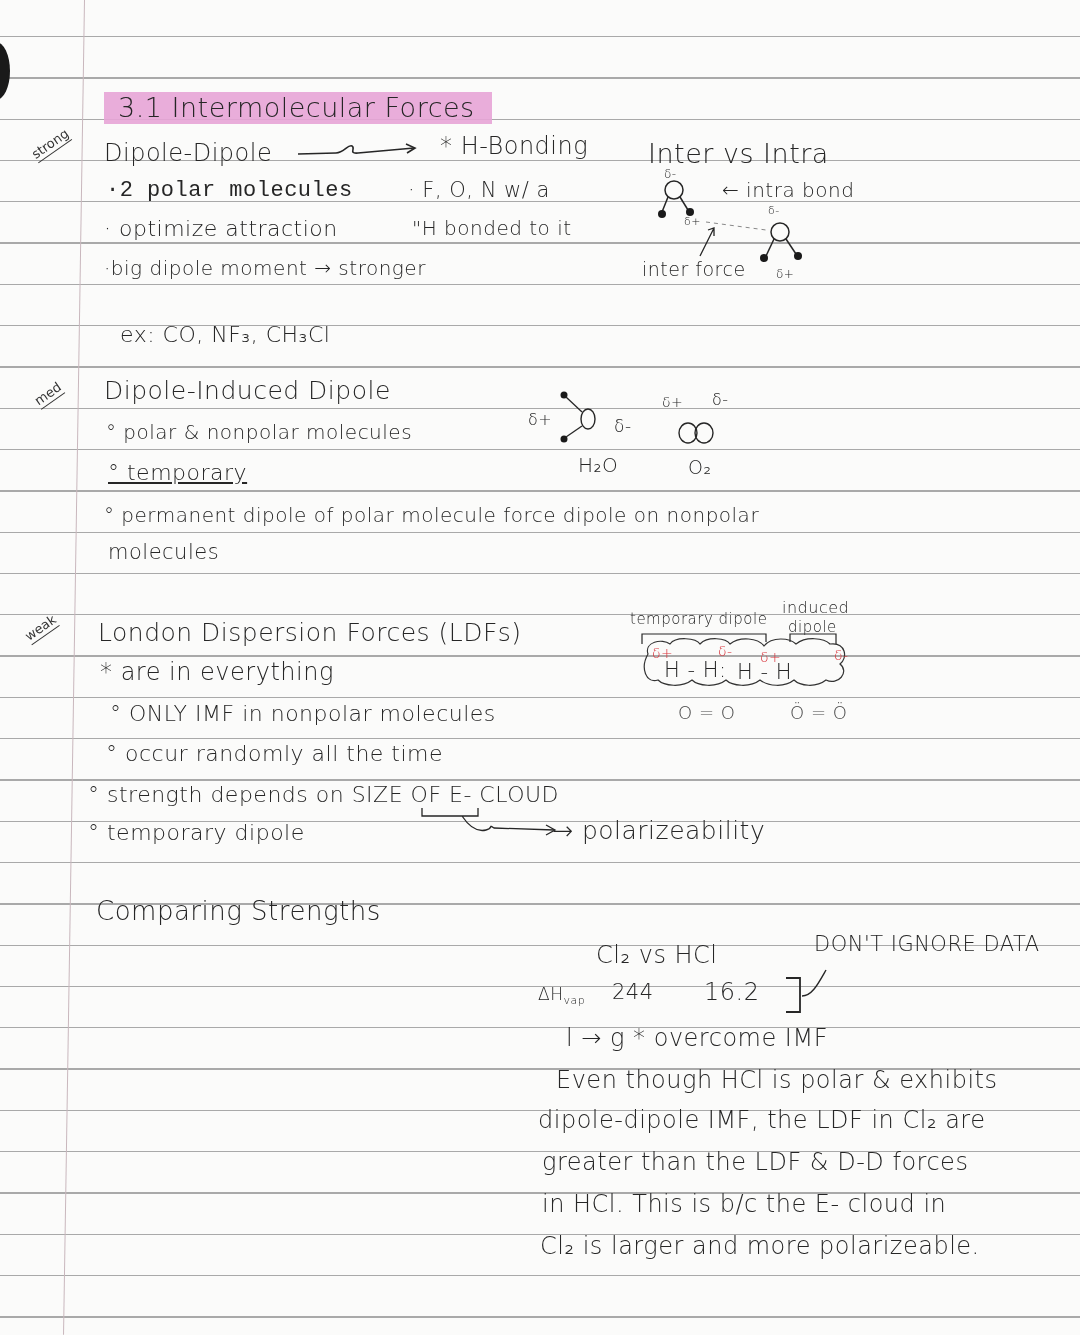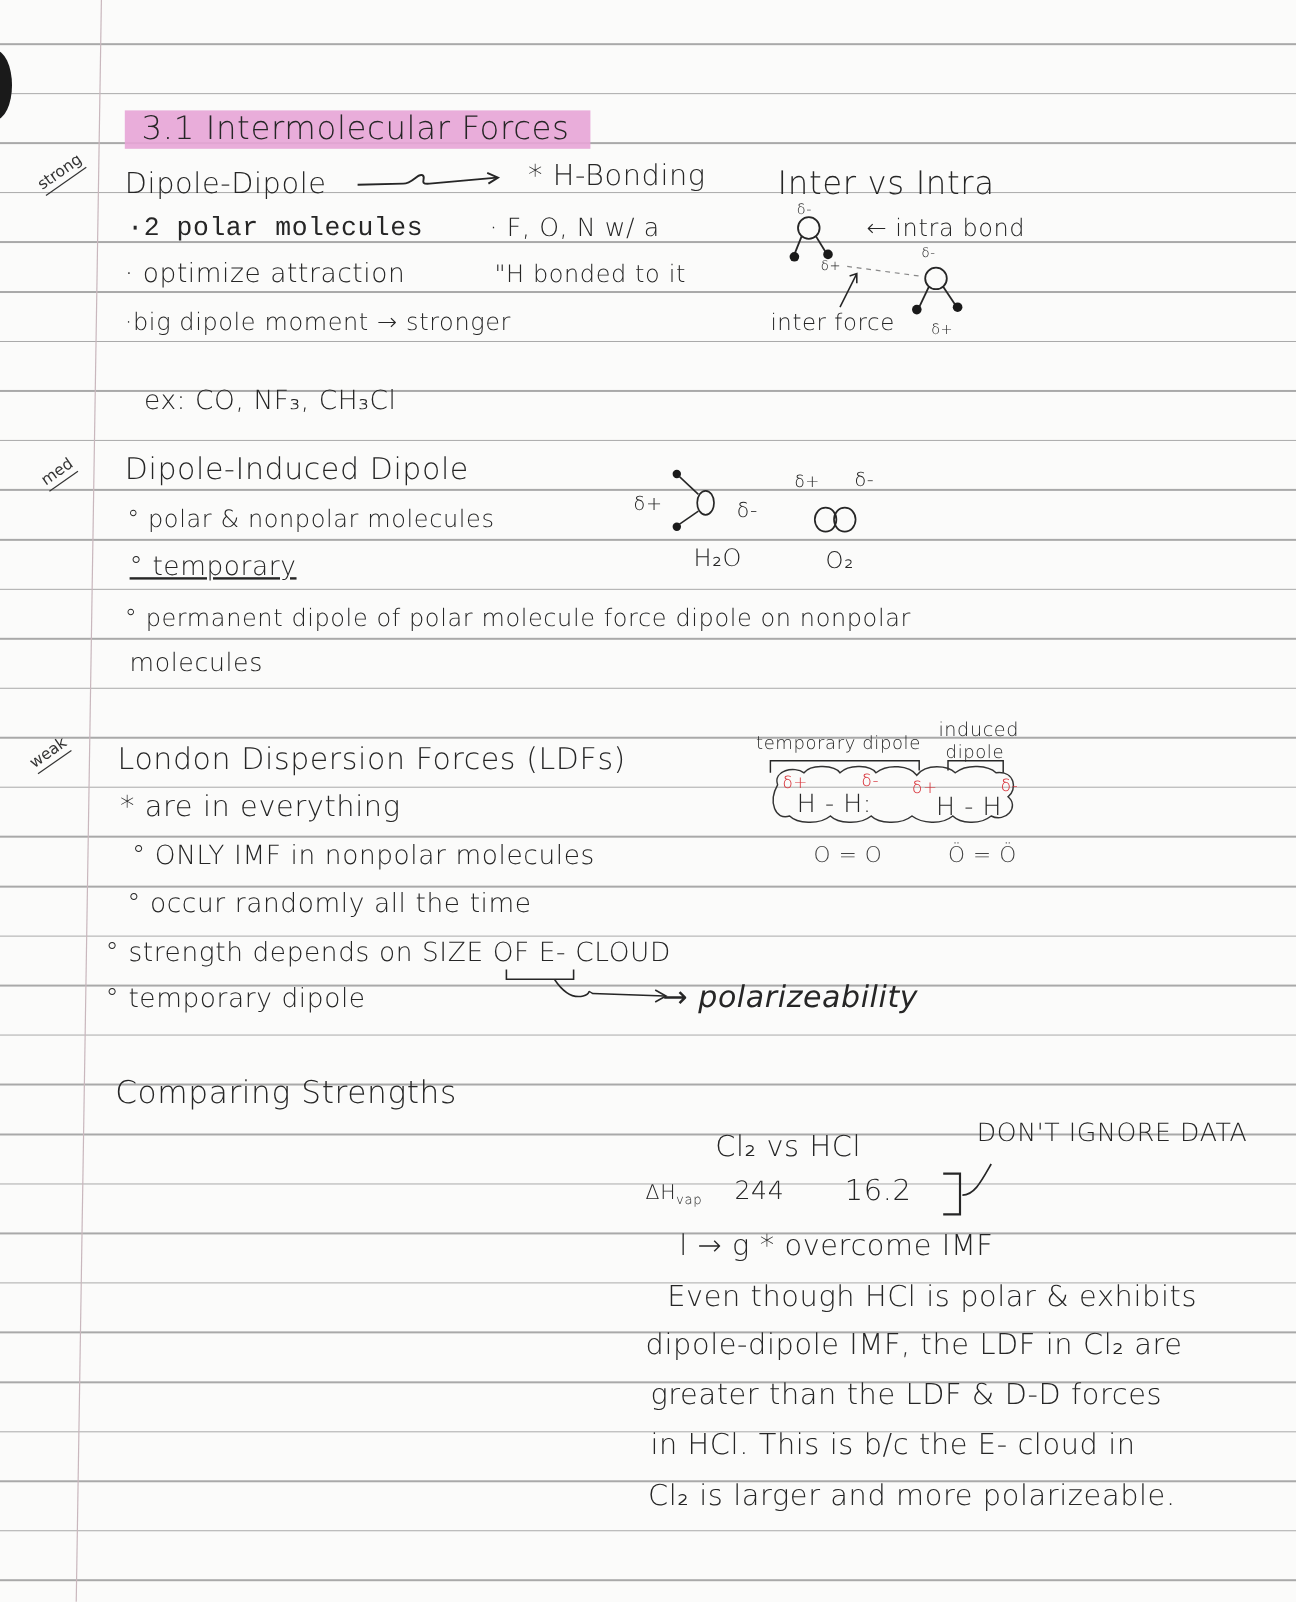--- a/index.html
+++ b/index.html
@@ -119,36 +119,36 @@
   <div class="t hand" style="left:98px; top:620px; font-size:25px;">London Dispersion Forces (LDFs)</div>
   <div class="t hand" style="left:100px; top:660px; font-size:24px;">* are in everything</div>
   <div class="t hand" style="left:110px; top:703px; font-size:22px;">° ONLY IMF in nonpolar molecules</div>
   <div class="t hand" style="left:106px; top:743px; font-size:22px;">° occur randomly all the time</div>
   <div class="t hand" style="left:88px; top:784px; font-size:22px;">° strength depends on SIZE OF E- CLOUD</div>
   <div class="t hand" style="left:88px; top:822px; font-size:22px;">° temporary dipole</div>
   <svg style="left:414px; top:808px;" width="160" height="30">
     <path d="M8 0 L8 8 L64 8 L64 0 M48 8 C56 20 64 24 72 22 C80 20 74 16 80 20 L140 22" stroke="#262626" stroke-width="1.3" fill="none"></path>
     <path d="M132 17 L141 22 L132 27" stroke="#262626" stroke-width="1.3" fill="none"></path>
   </svg>
-  <div class="t hand" style="left:552px; top:818px; font-size:25px;font-style:italic;">→ polarizeability</div>
+  <div class="t hand" style="left:552px; top:818px; font-size:25px;">→ polarizeability</div>
 
   <div class="t hand" style="left:630px; top:612px; font-size:15px;">temporary dipole</div>
   <div class="t hand" style="left:782px; top:600px; font-size:16px;">induced</div>
   <div class="t hand" style="left:788px; top:620px; font-size:15px;">dipole</div>
   <svg style="left:640px; top:628px;" width="220" height="60">
     <path d="M2 16 L2 6 L126 6 L126 14" stroke="#262626" stroke-width="1.2" fill="none"></path>
     <path d="M150 14 L150 6 L196 6 L196 16" stroke="#262626" stroke-width="1.2" fill="none"></path>
     <path d="M8 26 C4 14 22 10 30 16 C36 8 56 10 60 16 C68 8 86 10 90 16 C100 8 118 10 124 18 C132 8 150 10 156 16 C166 8 184 10 190 16 C206 14 208 30 200 36 C210 44 198 58 186 52 C176 60 160 58 154 52 C144 60 128 58 120 52 C110 60 92 58 86 52 C76 60 58 58 52 52 C42 60 24 58 18 52 C6 56 0 40 8 26 Z" stroke="#333" stroke-width="1.2" fill="none"></path>
   </svg>
   <div class="t hand red" style="left:652px; top:646px; font-size:14px;">δ+</div>
   <div class="t hand red" style="left:718px; top:644px; font-size:14px;">δ-</div>
   <div class="t hand red" style="left:760px; top:650px; font-size:14px;">δ+</div>
   <div class="t hand red" style="left:834px; top:648px; font-size:14px;">δ-</div>
   <div class="t hand" style="left:664px; top:660px; font-size:21px;">H - H:</div>
-  <div class="t hand" style="left:780px; top:662px; font-size:21px;">H - H</div>
+  <div class="t hand" style="left:737px; top:662px; font-size:21px;">H - H</div>
   <div class="t hand" style="left:678px; top:704px; font-size:18px; color:#444;">O = O</div>
   <div class="t hand" style="left:790px; top:704px; font-size:18px; color:#444;">Ö = Ö</div>
 </div>
 
 <div>
   <div class="t hand" style="left:96px; top:898px; font-size:26px;">Comparing Strengths</div>
   <div class="t hand" style="left:596px; top:943px; font-size:24px;">Cl₂  vs  HCl</div>
   <div class="t hand" style="left:814px; top:934px; font-size:21px;">DON'T IGNORE DATA</div>
   <div class="t hand" style="left:538px; top:986px; font-size:17px;"><span>ΔH</span><sub style="font-size:11px;">vap</sub></div>
   <div class="t hand" style="left:612px; top:982px; font-size:21px;">244</div>

